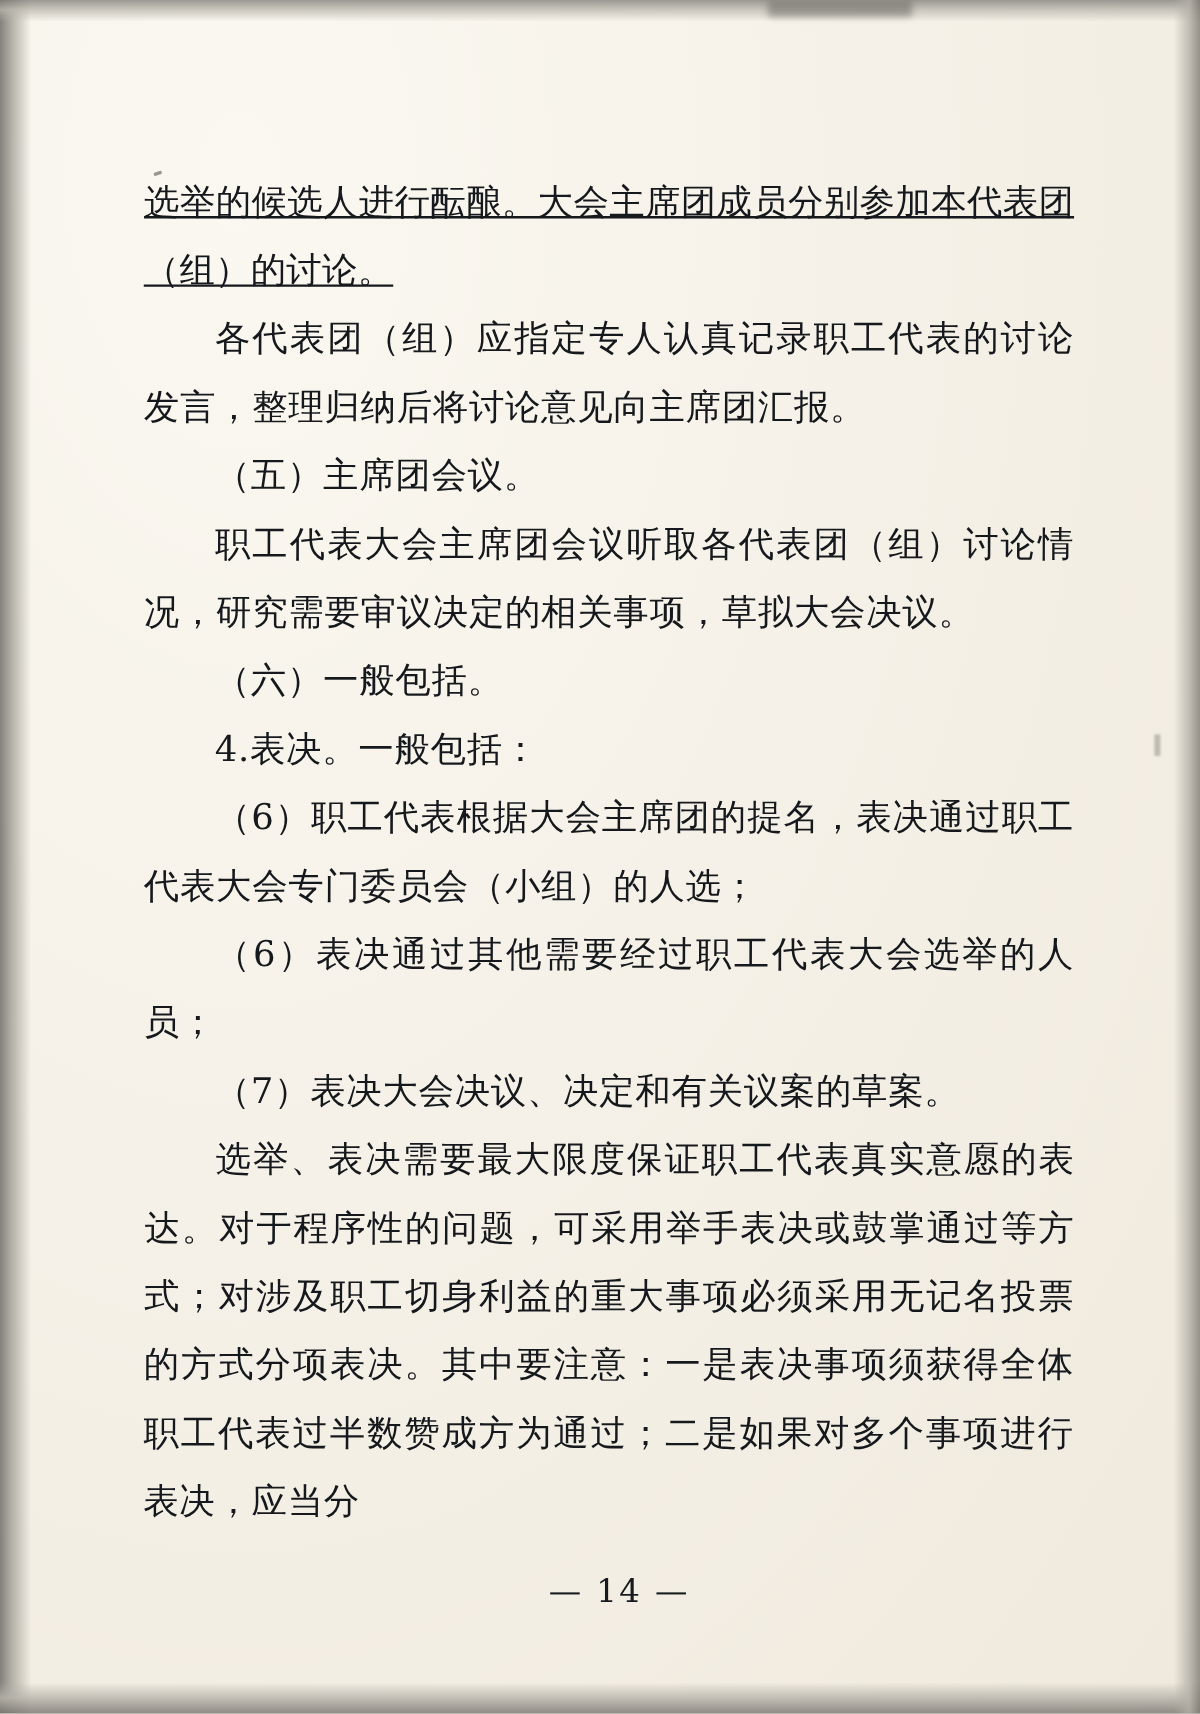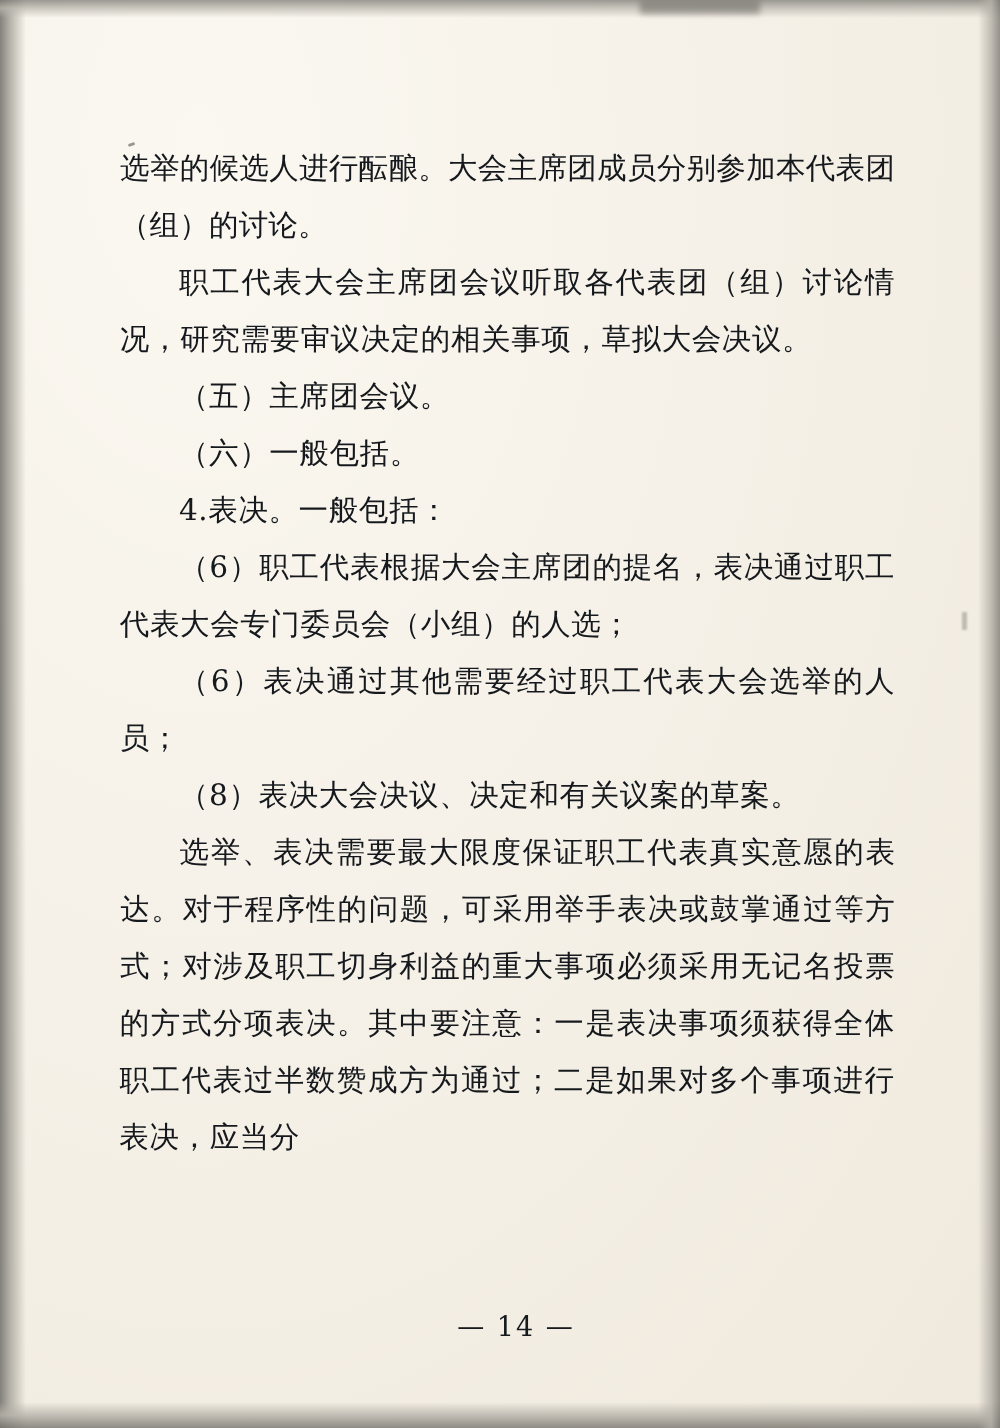--- a/index.html
+++ b/index.html
@@ -97,20 +97,21 @@
   }
   .body-text p {
     margin: 0;
     transform: skewX(-0.25deg);
   }
   .body-text p.indent {
     text-indent: 2em;
   }
   .body-text p.tight {
     letter-spacing: 0.2px;
+    text-decoration: underline;
   }
   .page-number {
     position: absolute;
     left: 16px;
     right: 0;
     bottom: 86px;
     text-align: center;
     font-family: "DejaVu Serif", "Liberation Serif", serif;
     font-size: 27px;
     color: #16191d;
@@ -122,25 +123,26 @@
 <body>
 
 <div class="page">
   <div class="top-edge"></div>
   <div class="smudge-top"></div>
   <div class="speck-a"></div>
   <div class="speck-b"></div>
 
   <div class="body-text">
     <p class="tight">选举的候选人进行酝酿。大会主席团成员分别参加本代表团（组）的讨论。</p>
+    <p class="indent">各代表团（组）应指定专人认真记录职工代表的讨论发言，整理归纳后将讨论意见向主席团汇报。</p>
+    <p class="indent">（五）主席团会议。</p>
     <p class="indent">职工代表大会主席团会议听取各代表团（组）讨论情况，研究需要审议决定的相关事项，草拟大会决议。</p>
-    <p class="indent">（五）主席团会议。</p>
     <p class="indent">（六）一般包括。</p>
     <p class="indent">4.表决。一般包括：</p>
     <p class="indent">（6）职工代表根据大会主席团的提名，表决通过职工代表大会专门委员会（小组）的人选；</p>
     <p class="indent">（6）表决通过其他需要经过职工代表大会选举的人员；</p>
-    <p class="indent">（8）表决大会决议、决定和有关议案的草案。</p>
+    <p class="indent">（7）表决大会决议、决定和有关议案的草案。</p>
     <p class="indent">选举、表决需要最大限度保证职工代表真实意愿的表达。对于程序性的问题，可采用举手表决或鼓掌通过等方式；对涉及职工切身利益的重大事项必须采用无记名投票的方式分项表决。其中要注意：一是表决事项须获得全体职工代表过半数赞成方为通过；二是如果对多个事项进行表决，应当分</p>
   </div>
 
   <div class="page-number">— 14 —</div>
   <div class="bottom-edge"></div>
 </div>
 
 </body></html>

